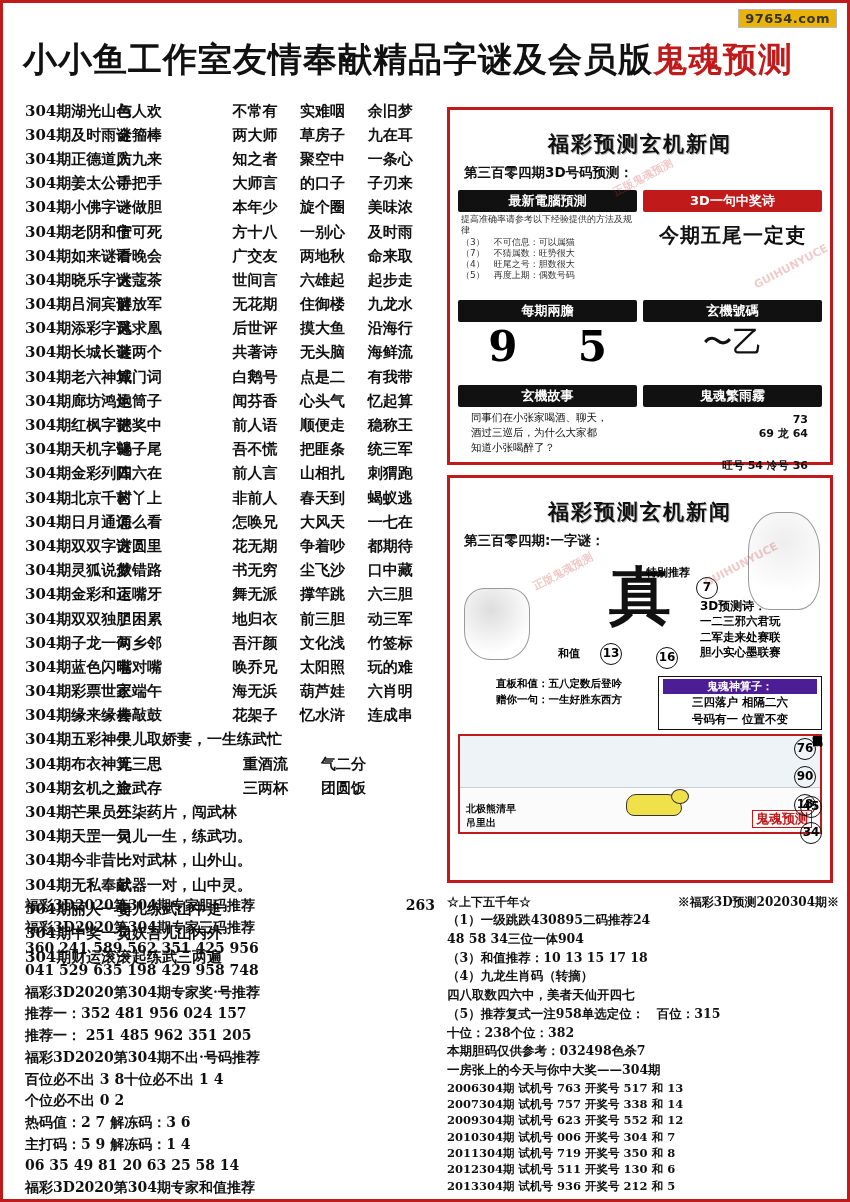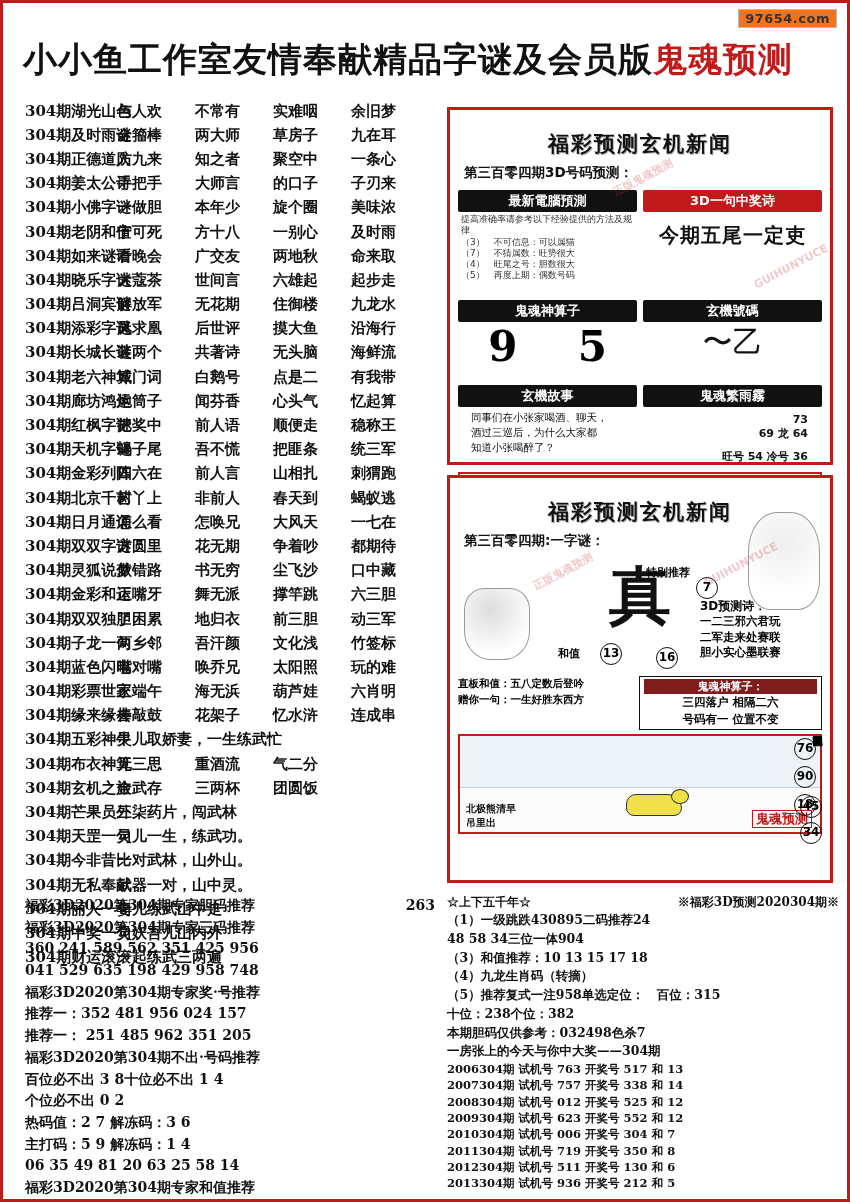--- a/index.html
+++ b/index.html
@@ -6,34 +6,34 @@
   body{
     width:850px;height:1202px;
     background:#ffffff;
     font-family:"DejaVu Sans","Liberation Sans",sans-serif;
     position:relative;
     overflow:hidden;
   }
   #page{position:relative;width:850px;height:1202px;box-sizing:border-box;
         border:3px solid #c01a1a;background:#fff;}
   
-  .wm{position:absolute;top:6px;right:10px;background:#f97316;border:1px solid #bbb;
+  .wm{position:absolute;top:6px;right:10px;background:#eab308;border:1px solid #bbb;
       font-size:13px;color:#333;padding:1px 6px;letter-spacing:.5px;font-weight:bold;}
   
   .title{position:absolute;top:34px;left:20px;width:812px;height:44px;
          font-family:"DejaVu Serif","Liberation Serif",serif;
          font-weight:bold;font-size:34px;color:#111;letter-spacing:1px;white-space:nowrap;}
   .title .red{color:#c01a1a;}
   
   .riddles{position:absolute;top:96px;left:22px;width:405px;}
   .rrow{display:flex;align-items:center;height:24.2px;font-size:15px;color:#111;
         font-family:"DejaVu Serif","Liberation Serif",serif;font-weight:bold;white-space:nowrap;}
   .rrow .c0{width:92px;}
   .rrow .c1{width:78px;}
-  .rrow .c2{width:78px;}
+  .rrow .c2{width:78px;margin-left:48px;}
   .rrow .c3{width:78px;}
   .rrow .c4{width:72px;}
   .rrow.wide .c1{width:auto;}
   
   .panelA{position:absolute;top:104px;left:444px;width:386px;height:358px;
           border:3px solid #c01a1a;box-sizing:border-box;background:#fff;}
   .panelB{position:absolute;top:472px;left:444px;width:386px;height:408px;
           border:3px solid #c01a1a;box-sizing:border-box;background:#fff;}
   .bannerart{text-align:center;font-family:"DejaVu Serif","Liberation Serif",serif;
              font-weight:bold;color:#111;}
@@ -336,21 +336,21 @@
 （4）　旺尾之号：胆数很大
 （5）　再度上期：偶数号码</div>
       </div>
       <div class="blk">
         <div class="blkhdr red">3D一句中奖诗</div>
         <div class="poem">今期五尾一定吏</div>
       </div>
     </div>
     <div class="twocol" style="margin-top:8px">
       <div class="blk">
-        <div class="blkhdr">鬼魂神算子</div>
+        <div class="blkhdr">每期兩膽</div>
         <div class="bigdigits">
           <span>9</span>
           <span>5</span>
         </div>
       </div>
       <div class="blk">
         <div class="blkhdr">玄機號碼</div>
         <div class="curve">〜乙</div>
       </div>
     </div>
@@ -358,21 +358,21 @@
       <div class="blk">
         <div class="blkhdr">玄機故事</div>
         <div class="note" style="white-space:pre-line">同事们在小张家喝酒、聊天，
 酒过三巡后，为什么大家都
 知道小张喝醉了？</div>
       </div>
       <div class="blk">
         <div class="blkhdr">鬼魂繁雨霧</div>
         <div class="numline" style="margin-top:6px">73</div>
         <div class="numline">69 龙 64</div>
-        <div class="numline" style="margin-top:8px">旺号 54  冷号 36</div>
+        <div class="numline" style="margin-top:17px">旺号 54  冷号 36</div>
       </div>
     </div>
     <div class="redbar">以上资料由鬼魂预测工作室友情提供，个人观点仅供参考，祝大家中奖！</div>
     <div class="ghostwm" style="left:160px;top:60px;">正版鬼魂预测</div>
     <div class="ghostwm" style="left:300px;top:150px;">GUIHUNYUCE</div>
   </div>
 
   <div class="panelB">
     <div class="bannerart banner1">福彩预测玄机新闻</div>
     <div class="subline">第三百零四期:一字谜：</div>
@@ -397,27 +397,27 @@
         <div>胆小实心墨联赛</div>
       </div>
       <div class="fig" style="left:14px;top:34px;width:64px;height:70px;border-radius:30% 30% 40% 40%;
                 background:radial-gradient(circle at 40% 30%, #ddd, #fff 70%);border:1px solid #999;"></div>
       <div class="fig" style="right:10px;top:-42px;width:70px;height:96px;border-radius:40% 40% 30% 30%;
                 background:radial-gradient(circle at 50% 30%, #eee, #fff 70%);border:1px solid #999;"></div>
       <div class="ghostwm" style="left:80px;top:10px;">正版鬼魂预测</div>
       <div class="ghostwm" style="left:250px;top:4px;">GUIHUNYUCE</div>
     </div>
 
-    <div style="display:flex;padding:0 8px;gap:8px;align-items:flex-start;">
+    <div style="display:flex;padding:0 8px;gap:8px;align-items:flex-start;margin-left:38px;">
       <div style="flex:1;font-size:10.5px;line-height:1.5;font-weight:bold;">
         <div>直板和值：五八定数后登吟</div>
         <div>赠你一句：一生好胜东西方</div>
       </div>
       <div style="flex:1;border:1px solid #111;padding:2px 4px;">
-        <div style="font-size:11px;font-weight:bold;background:#7f1d1d;color:#fff;text-align:center">鬼魂神算子：</div>
+        <div style="font-size:11px;font-weight:bold;background:#4c1d95;color:#fff;text-align:center">鬼魂神算子：</div>
         <div style="font-size:11.5px;font-weight:bold;line-height:1.45;text-align:center">
           <div>三四落户  相隔二六</div>
           <div>号码有一  位置不变</div>
         </div>
       </div>
     </div>
 
     <div class="imgbox">
       <div class="sky"></div>
       <div class="ground"></div>
@@ -461,28 +461,28 @@
 
   <div class="botright">
     <div style="display:flex;justify-content:space-between;font-size:12px">
       <span>☆上下五千年☆</span>
       <span>※福彩3D预测2020304期※</span>
     </div>
     <div>（1）一级跳跌430895二码推荐24</div>
     <div>48  58  34三位一体904</div>
     <div>（3）和值推荐：10  13  15  17  18</div>
     <div>（4）九龙生肖码（转摘）</div>
+    <div>四八取数四六中，美者天仙开四七</div>
     <div>（5）推荐复式一注958单选定位：　百位：315</div>
     <div>十位：238个位：382</div>
     <div>本期胆码仅供参考：032498色杀7</div>
     <div>一房张上的今天与你中大奖——304期</div>
 
     <div class="hist"><span>2006304期</span>&nbsp;<span>试机号</span>&nbsp;<span>763</span>&nbsp;<span>开奖号</span>&nbsp;<span>517</span>&nbsp;<span>和</span>&nbsp;<span>13</span></div>
     <div class="hist"><span>2007304期</span>&nbsp;<span>试机号</span>&nbsp;<span>757</span>&nbsp;<span>开奖号</span>&nbsp;<span>338</span>&nbsp;<span>和</span>&nbsp;<span>14</span></div>
-    <div class="hist"><span>2008304期</span>&nbsp;<span>试机号</span>&nbsp;<span>012</span>&nbsp;<span>开奖号</span>&nbsp;<span>525</span>&nbsp;<span>和</span>&nbsp;<span>12</span></div>
     <div class="hist"><span>2009304期</span>&nbsp;<span>试机号</span>&nbsp;<span>623</span>&nbsp;<span>开奖号</span>&nbsp;<span>552</span>&nbsp;<span>和</span>&nbsp;<span>12</span></div>
     <div class="hist"><span>2010304期</span>&nbsp;<span>试机号</span>&nbsp;<span>006</span>&nbsp;<span>开奖号</span>&nbsp;<span>304</span>&nbsp;<span>和</span>&nbsp;<span>7</span></div>
     <div class="hist"><span>2011304期</span>&nbsp;<span>试机号</span>&nbsp;<span>719</span>&nbsp;<span>开奖号</span>&nbsp;<span>350</span>&nbsp;<span>和</span>&nbsp;<span>8</span></div>
     <div class="hist"><span>2012304期</span>&nbsp;<span>试机号</span>&nbsp;<span>511</span>&nbsp;<span>开奖号</span>&nbsp;<span>130</span>&nbsp;<span>和</span>&nbsp;<span>6</span></div>
     <div class="hist"><span>2013304期</span>&nbsp;<span>试机号</span>&nbsp;<span>936</span>&nbsp;<span>开奖号</span>&nbsp;<span>212</span>&nbsp;<span>和</span>&nbsp;<span>5</span></div>
 
   </div>
 
 </div>
 

